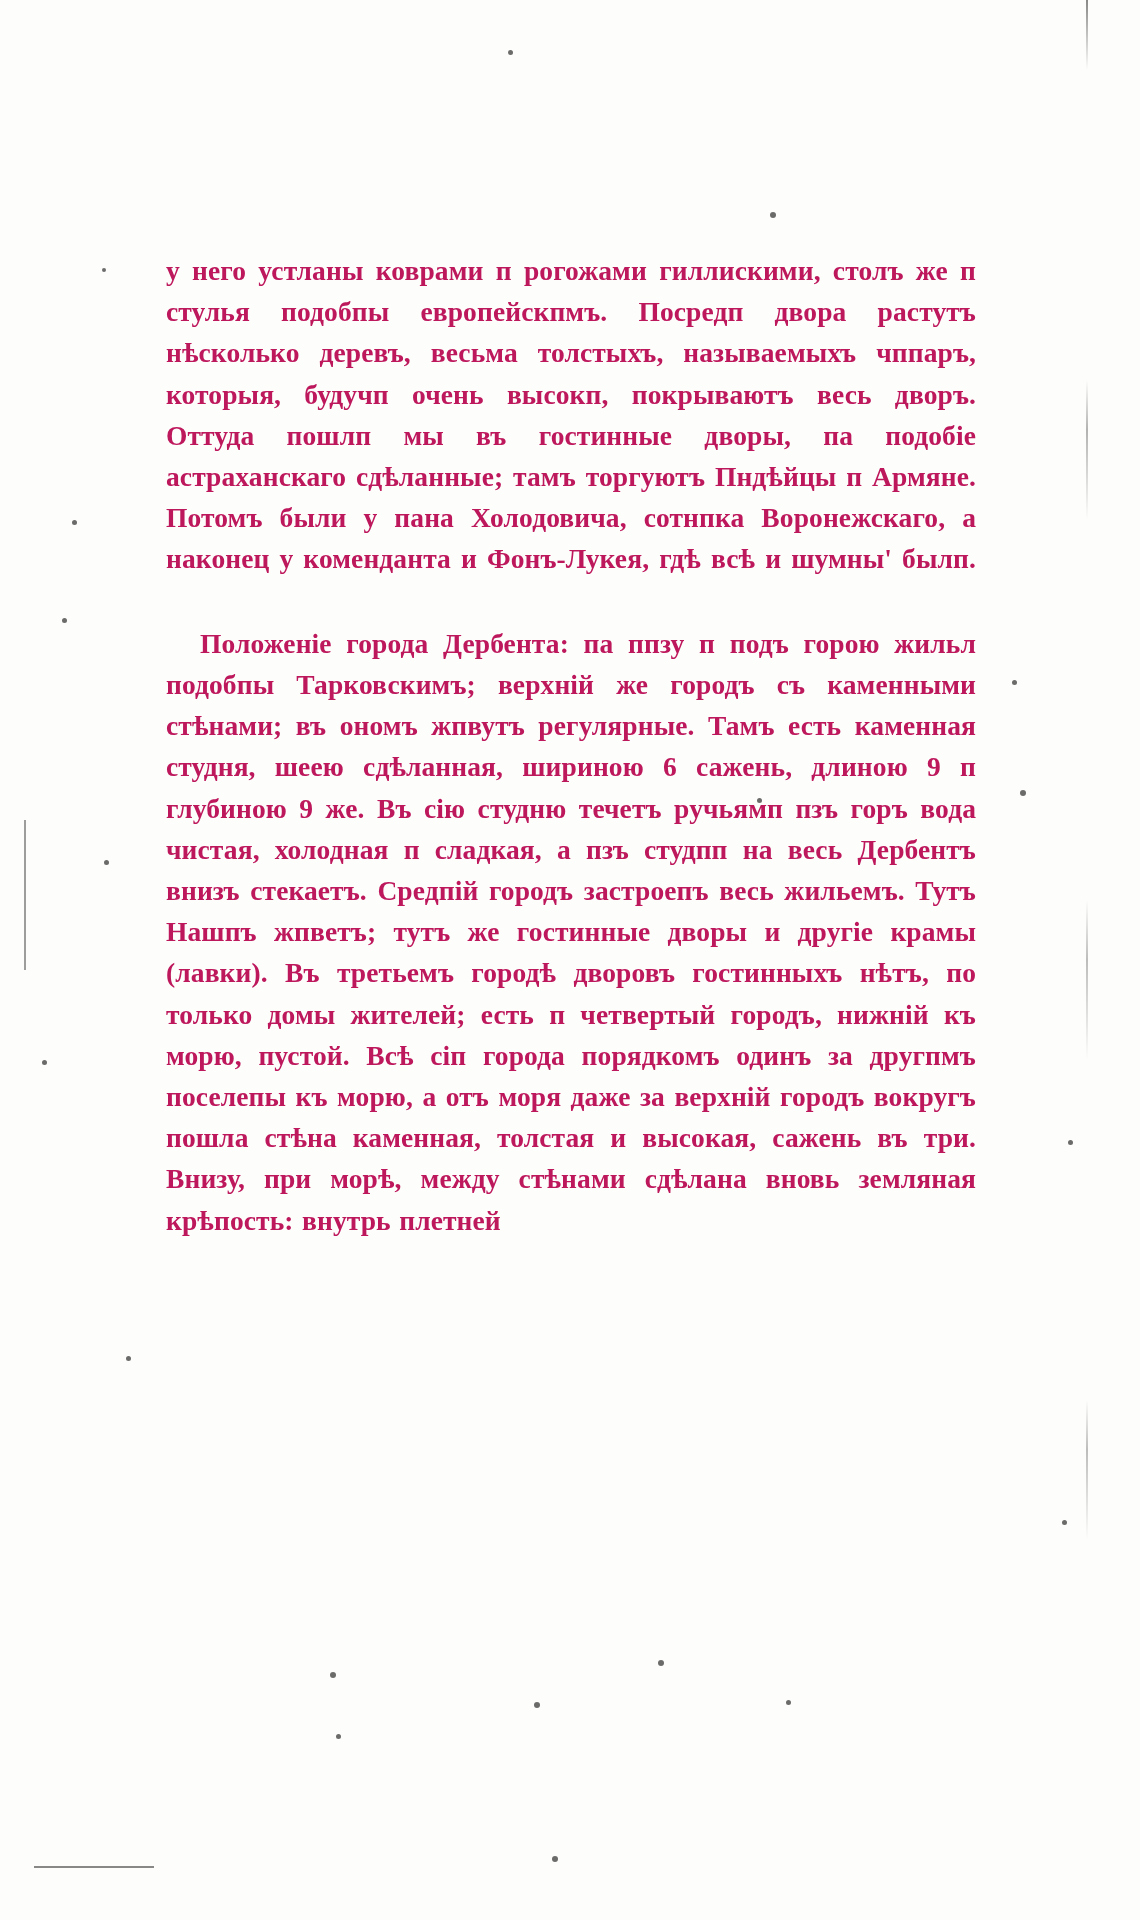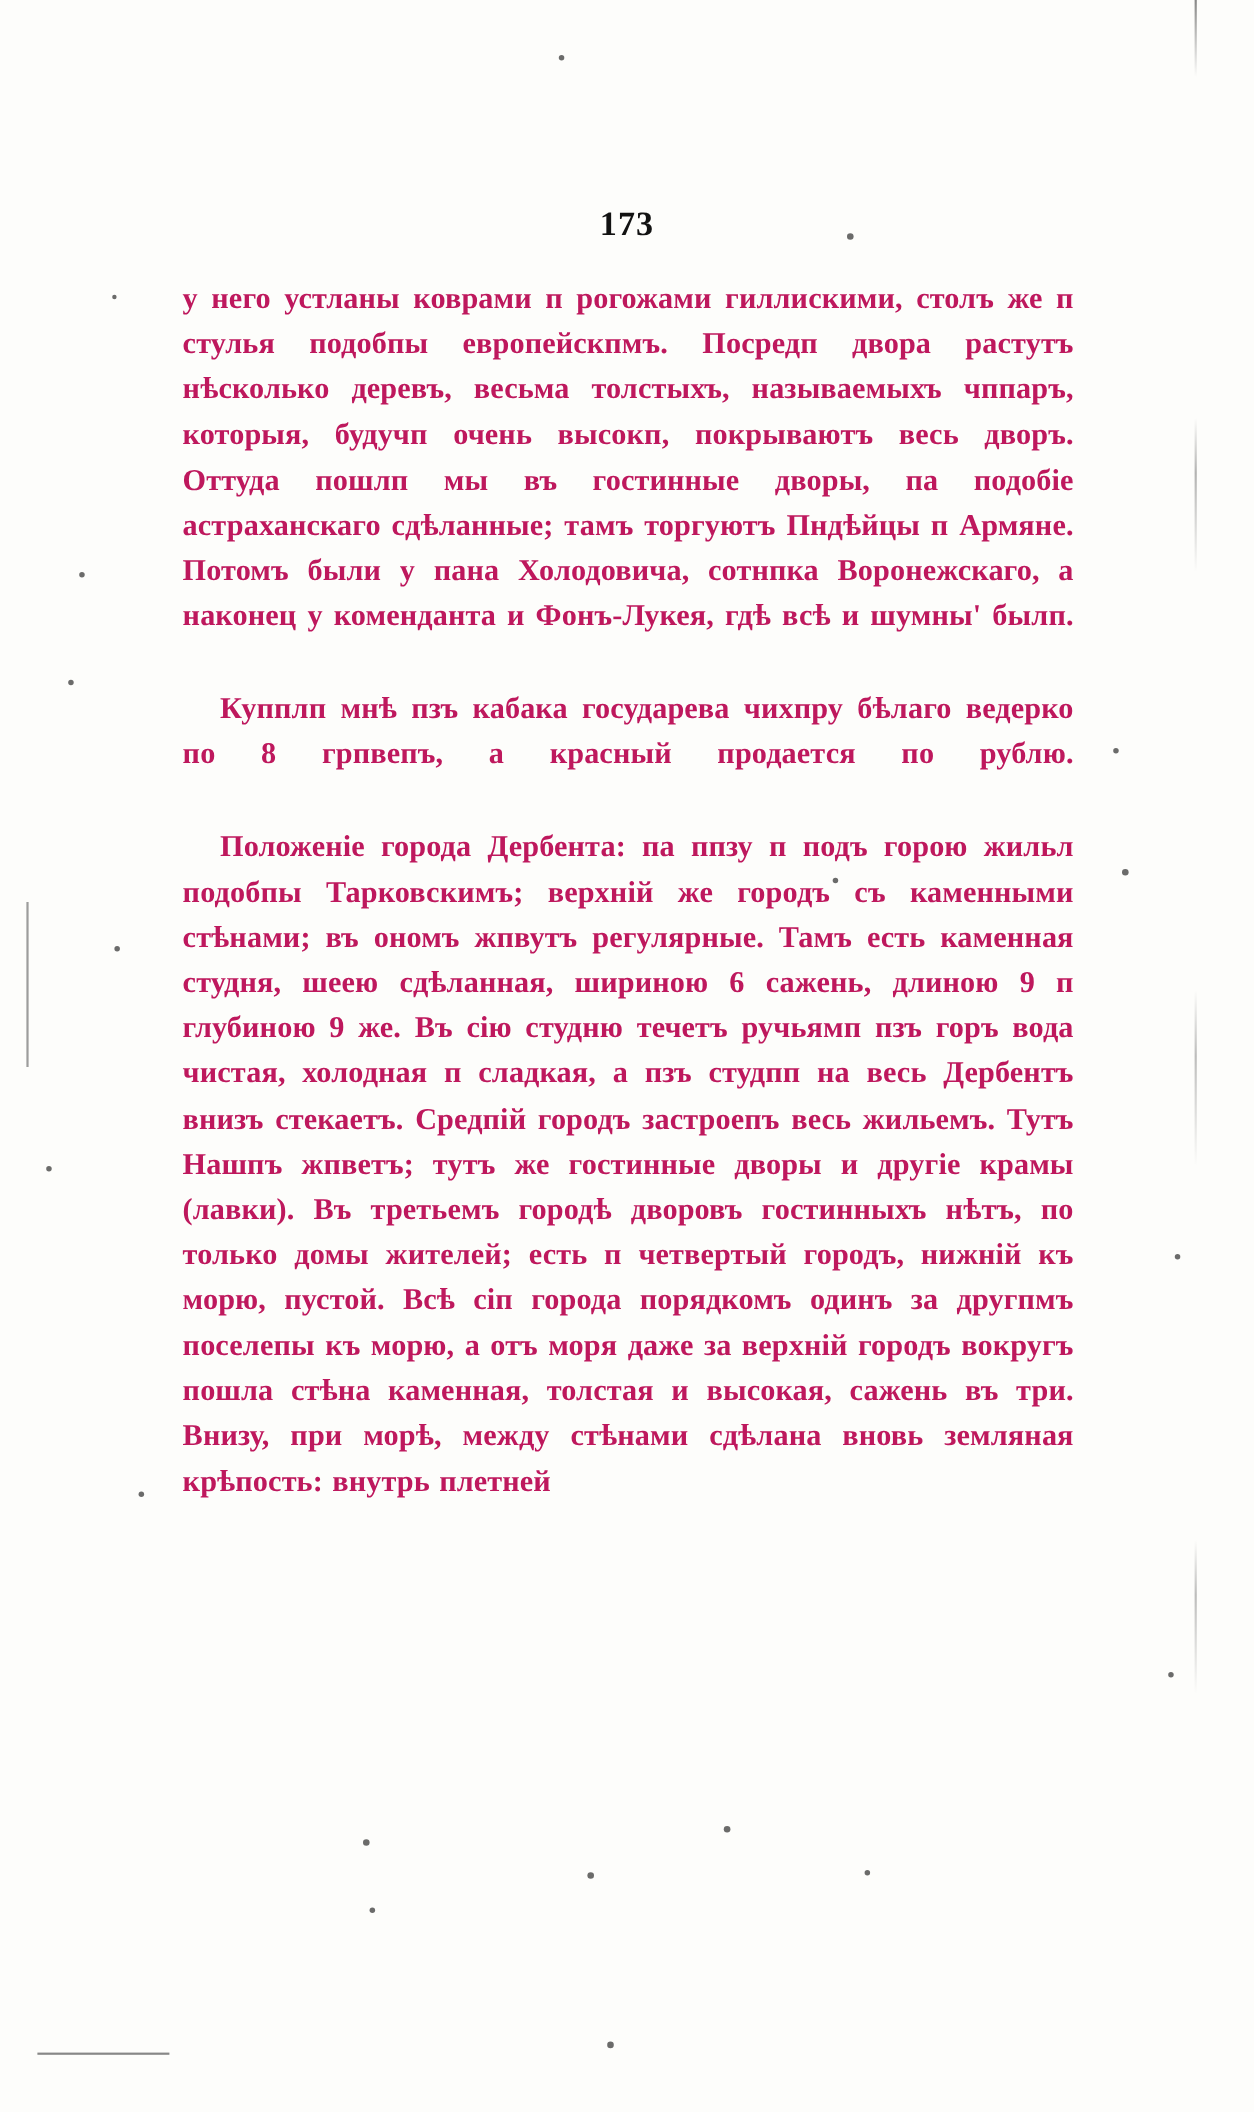--- a/index.html
+++ b/index.html
@@ -135,21 +135,19 @@
   <div class="speck" style="left:126px;  top:1356px; width:5px; height:5px;"></div>
   <div class="speck" style="left:1062px; top:1520px; width:5px; height:5px;"></div>
   <div class="speck" style="left:330px;  top:1672px; width:6px; height:6px;"></div>
   <div class="speck" style="left:658px;  top:1660px; width:6px; height:6px;"></div>
   <div class="speck" style="left:786px;  top:1700px; width:5px; height:5px;"></div>
   <div class="speck" style="left:534px;  top:1702px; width:6px; height:6px;"></div>
   <div class="speck" style="left:336px;  top:1734px; width:5px; height:5px;"></div>
   <div class="speck" style="left:552px;  top:1856px; width:6px; height:6px;"></div>
   <div class="speck" style="left:102px;  top:268px;  width:4px; height:4px;"></div>
 
-  <div class="page-number">173</div>
 
   <div class="text-column">
     <p class="para">у него устланы коврами п рогожами гиллискими, столъ же п стулья подобпы европейскпмъ. Посредп двора растутъ нѣсколько деревъ, весьма толстыхъ, называемыхъ чппаръ, которыя, будучп очень высокп, покрываютъ весь дворъ. Оттуда пошлп мы въ гостинные дворы, па подобіе астраханскаго сдѣланные; тамъ торгуютъ Пндѣйцы п Армяне. Потомъ были у пана Холодовича, сотнпка Воронежскаго, а наконец у коменданта и Фонъ-Лукея, гдѣ всѣ и шумны' былп.</p>
-    <p class="para indent">Купплп мнѣ пзъ кабака государева чихпру бѣлаго ведерко по 8 грпвепъ, а красный продается по рублю.</p>
     <p class="para indent nostretch">Положеніе города Дербента: па ппзу п подъ горою жильл подобпы Тарковскимъ; верхній же городъ съ каменными стѣнами; въ ономъ жпвутъ регулярные. Тамъ есть каменная студня, шеею сдѣланная, шириною 6 сажень, длиною 9 п глубиною 9 же. Въ сію студню течетъ ручьямп пзъ горъ вода чистая, холодная п сладкая, а пзъ студпп на весь Дербентъ внизъ стекаетъ. Средпій городъ застроепъ весь жильемъ. Тутъ Нашпъ жпветъ; тутъ же гостинные дворы и другіе крамы (лавки). Въ третьемъ городѣ дворовъ гостинныхъ нѣтъ, по только домы жителей; есть п четвертый городъ, нижній къ морю, пустой. Всѣ сіп города порядкомъ одинъ за другпмъ поселепы къ морю, а отъ моря даже за верхній городъ вокругъ пошла стѣна каменная, толстая и высокая, сажень въ три. Внизу, при морѣ, между стѣнами сдѣлана вновь земляная крѣпость: внутрь плетней</p>
   </div>
 
 </div>
 
 </body></html>

